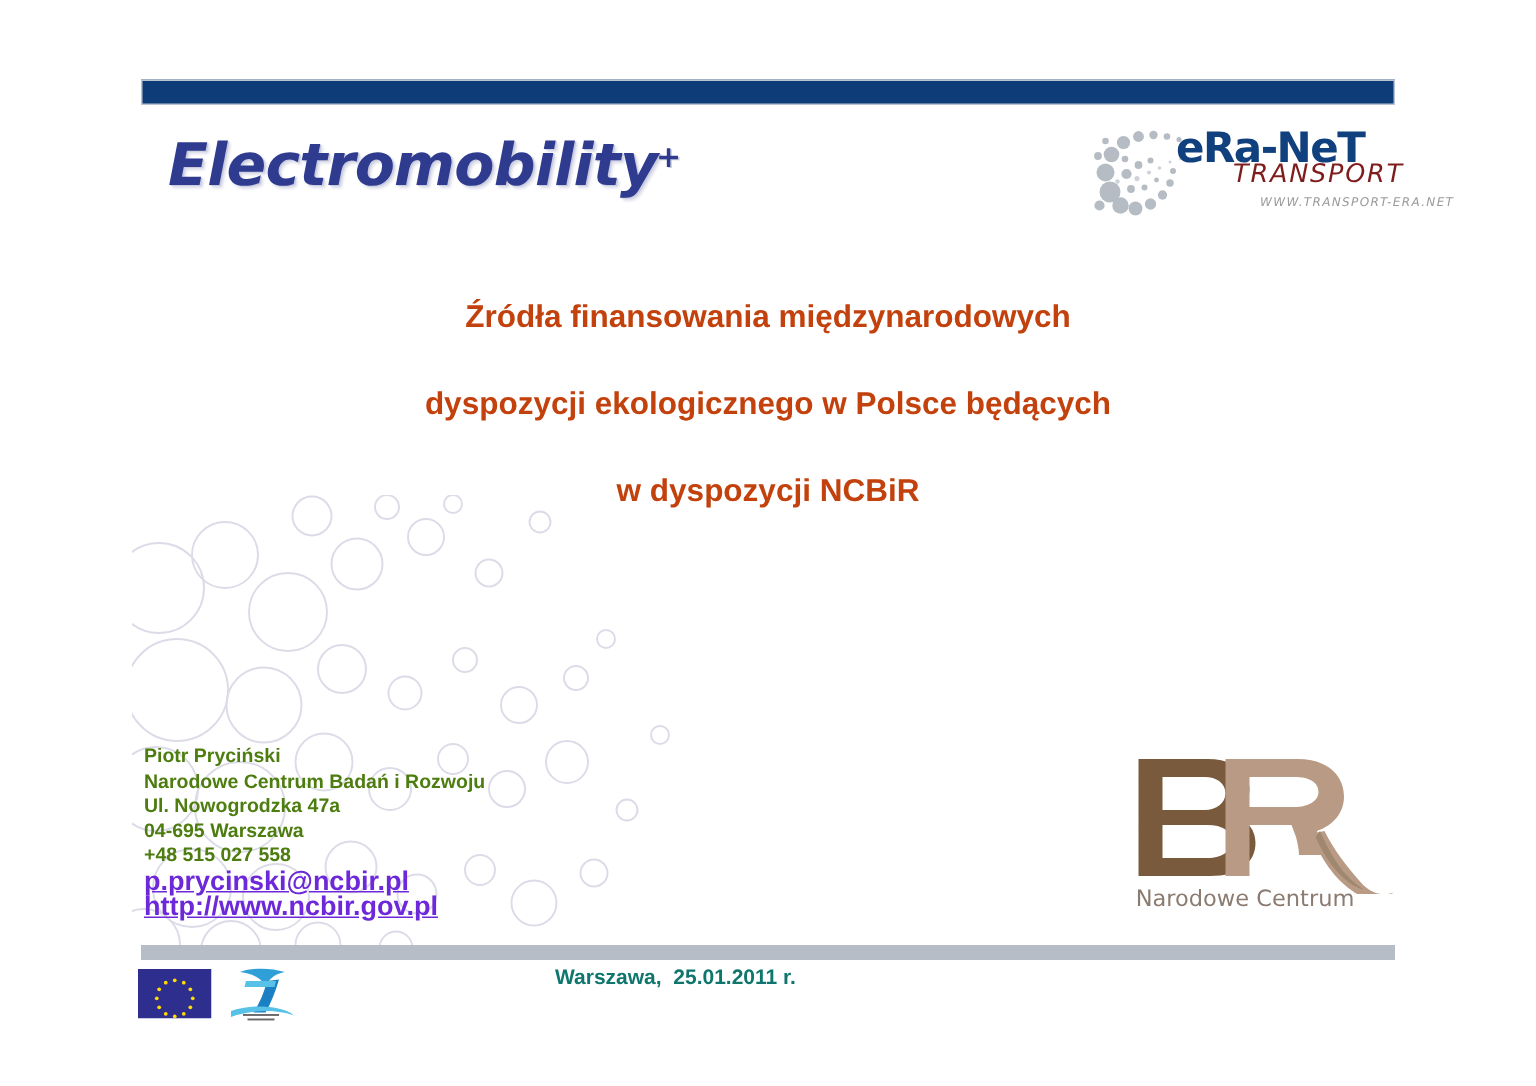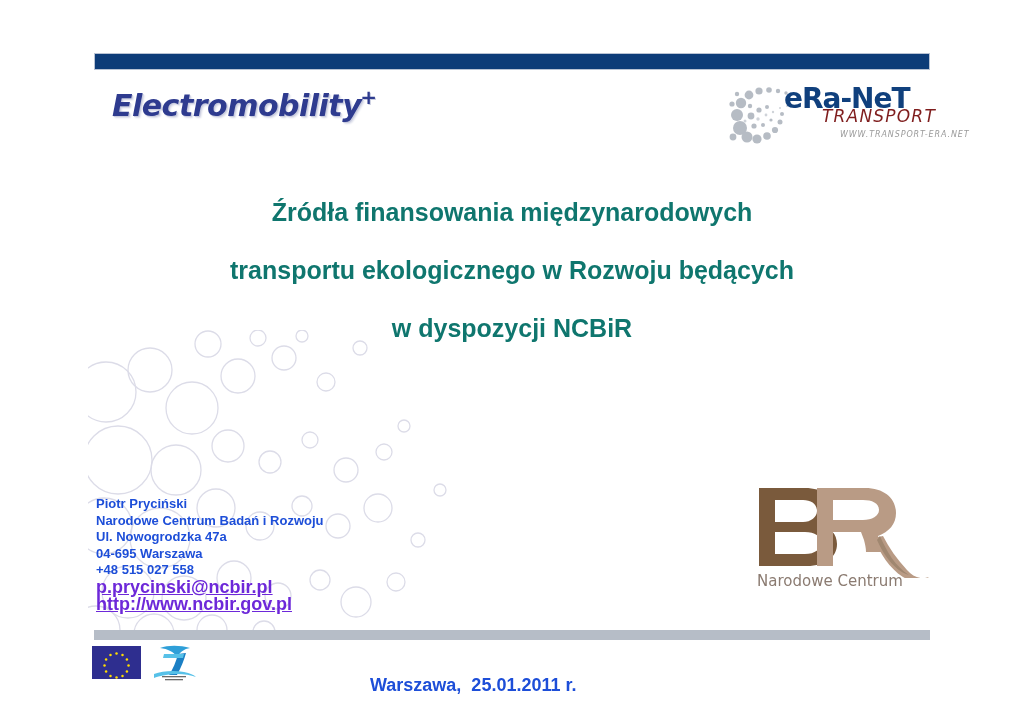--- a/index.html
+++ b/index.html
@@ -53,21 +53,21 @@
   #electromobility-logo {
     position: absolute;
     left: 112px;
     top: 88px;
     z-index: 3;
   }
   #electromobility-logo .em-word {
     font-family: "DejaVu Sans", sans-serif;
     font-weight: bold;
     font-style: italic;
-    font-size: 30px;
+    font-size: 39px;
     letter-spacing: -0.5px;
     color: #2e3b8f;
     text-shadow: 1px 1px 0 #c9ccdf, 2px 2px 2px #d9dbe8;
     position: relative;
     display: inline-block;
   }
   #electromobility-logo .em-plus {
     font-family: "DejaVu Sans", sans-serif;
     font-weight: bold;
     font-size: 20px;
@@ -141,57 +141,57 @@
     position: absolute;
     left: 112px;
     top: 183px;
     width: 800px;
     text-align: center;
     z-index: 3;
   }
   #title-block .title-line {
     font-family: "Liberation Sans", sans-serif;
     font-weight: bold;
-    font-size: 25px;
+    font-size: 21px;
     line-height: 58px;
-    color: #0f766e;
+    color: #c2410c;
     white-space: nowrap;
   }
 
   
   #contact-block {
     position: absolute;
     left: 96px;
     top: 496px;
     z-index: 3;
   }
   #contact-block .contact-line {
     font-family: "Liberation Sans", sans-serif;
     font-weight: bold;
     font-size: 13px;
     line-height: 16.6px;
-    color: #1d4ed8;
+    color: #4d7c0f;
     white-space: nowrap;
   }
   #contact-block .contact-link {
     font-family: "Liberation Sans", sans-serif;
     font-weight: bold;
     font-size: 18px;
     line-height: 16.6px;
     color: #6d28d9;
     text-decoration: underline;
     white-space: nowrap;
     display: block;
   }
 
   
   #ncbr-logo {
     position: absolute;
     left: 735px;
-    top: 482px;
+    top: 500px;
     width: 200px;
     height: 140px;
     z-index: 3;
   }
   #ncbr-mark {
     position: absolute;
     left: 18px;
     top: 0;
     width: 180px;
     height: 96px;
@@ -236,25 +236,25 @@
     position: absolute;
     left: 150px;
     top: 644px;
     width: 48px;
     height: 38px;
     z-index: 3;
   }
   #footer-date {
     position: absolute;
     left: 370px;
-    top: 675px;
+    top: 643px;
     font-family: "Liberation Sans", sans-serif;
     font-weight: bold;
-    font-size: 18px;
-    color: #1d4ed8;
+    font-size: 14px;
+    color: #0f766e;
     white-space: pre;
     z-index: 3;
   }
 </style>
 </head>
 <body>
 
 <div id="slide">
 
   <svg id="bubbles" viewBox="0 0 440 305" xmlns="http://www.w3.org/2000/svg">
@@ -345,21 +345,21 @@
     </svg>
     <div id="eranet-text">
       <div class="eranet-era">eRa-NeT</div>
       <div class="eranet-transport">TRANSPORT</div>
       <div class="eranet-url">WWW.TRANSPORT-ERA.NET</div>
     </div>
   </div>
 
   <div id="title-block">
     <div class="title-line">Źródła finansowania międzynarodowych</div>
-    <div class="title-line">transportu ekologicznego w Rozwoju będących</div>
+    <div class="title-line">dyspozycji ekologicznego w Polsce będących</div>
     <div class="title-line">w dyspozycji NCBiR</div>
   </div>
 
   <div id="contact-block">
     <div class="contact-line">Piotr Pryciński</div>
     <div class="contact-line">Narodowe Centrum Badań i Rozwoju</div>
     <div class="contact-line">Ul. Nowogrodzka 47a</div>
     <div class="contact-line">04-695 Warszawa</div>
     <div class="contact-line">+48 515 027 558</div>
     <span class="contact-link">p.prycinski@ncbir.pl</span>

